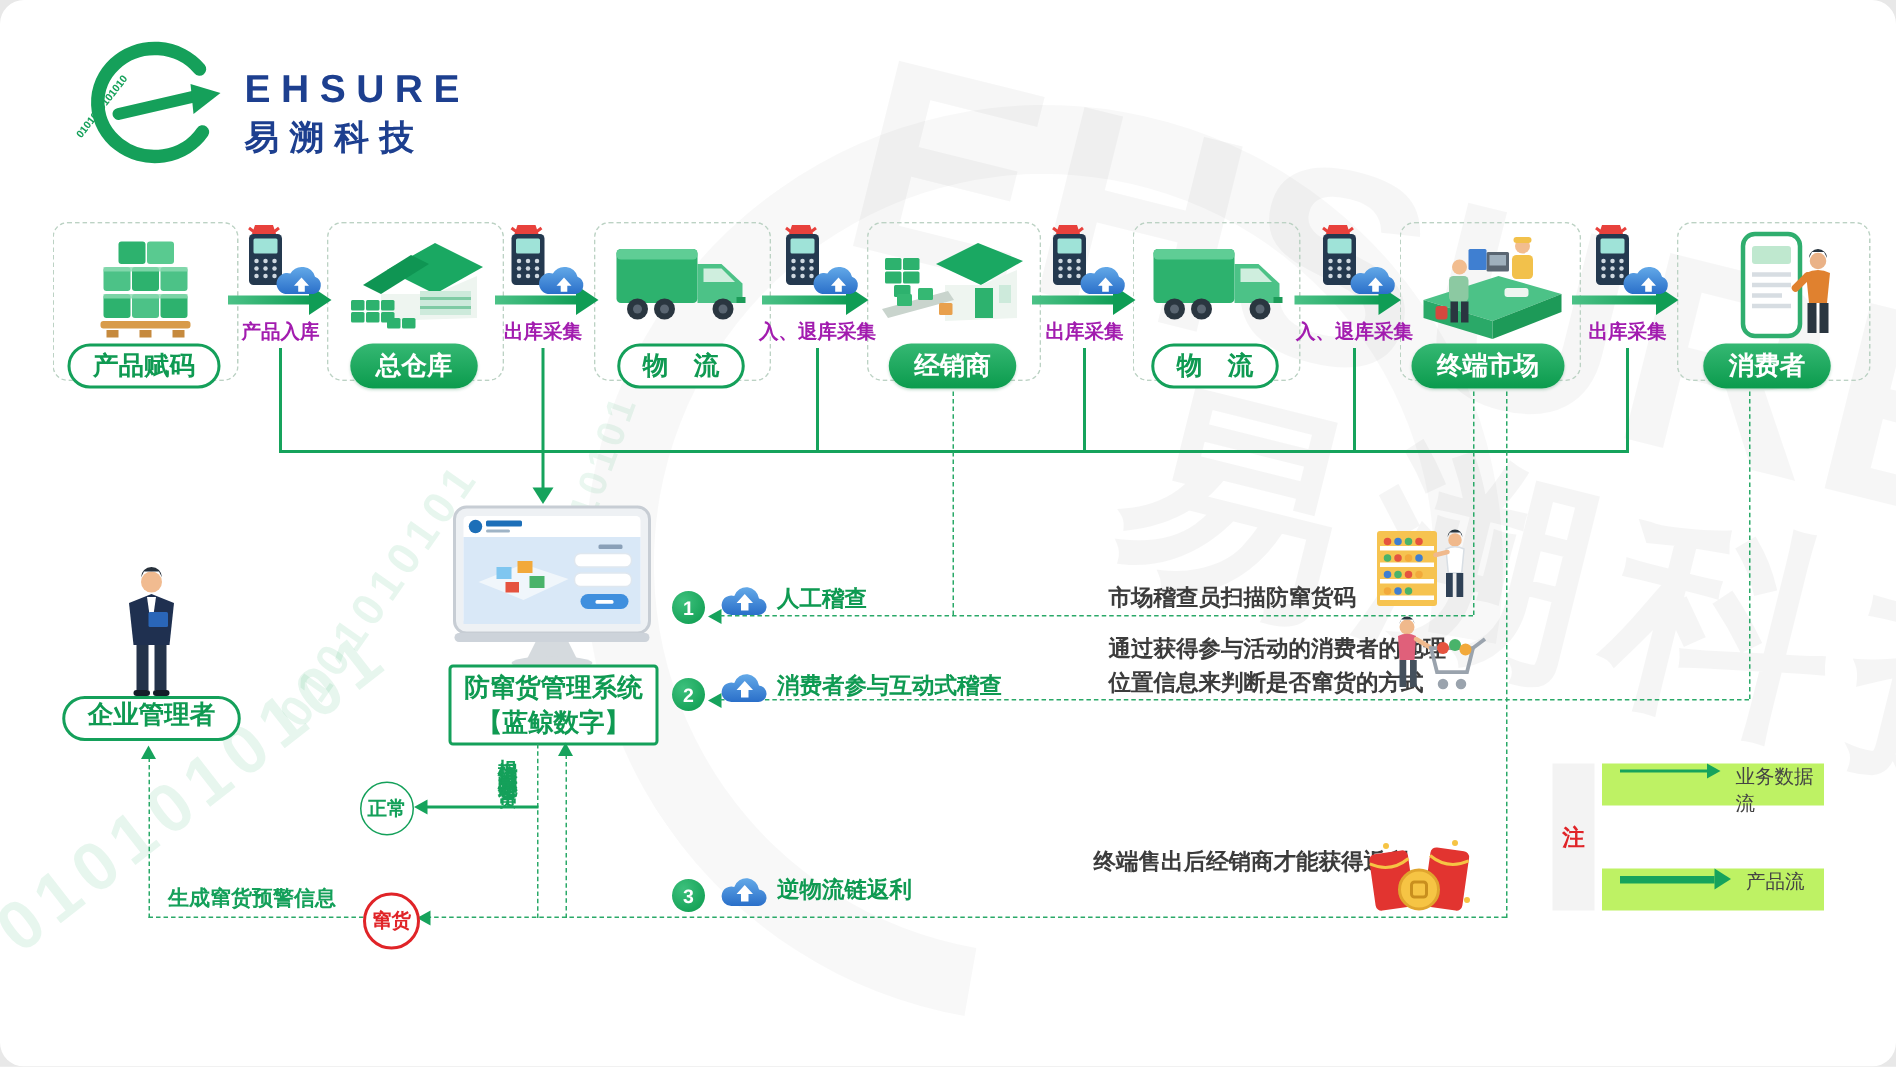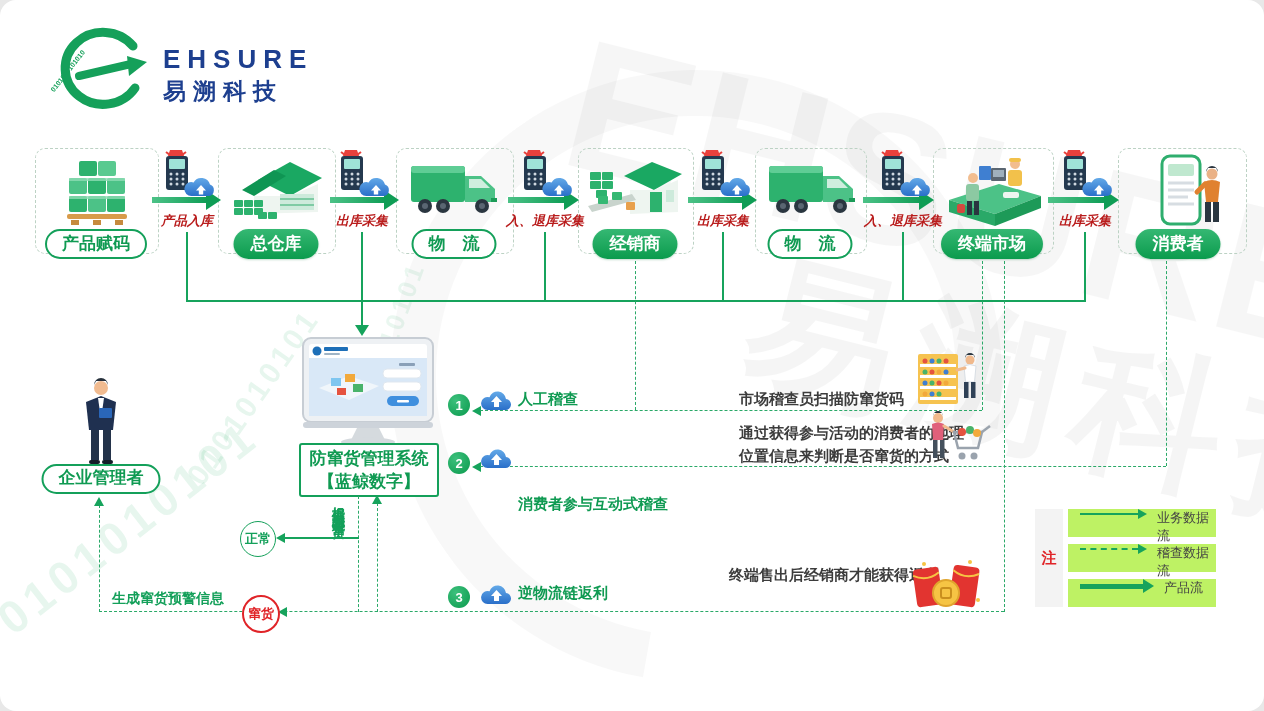--- a/index.html
+++ b/index.html
@@ -14,21 +14,21 @@
   .nbox{position:absolute;border:1px dashed #bcd2c4;border-radius:10px;height:104px;top:148px;}
   
   .pill{position:absolute;top:229px;transform:translateX(-50%);white-space:nowrap;
         font-size:17px;font-weight:bold;padding:4px 17px;border-radius:18px;line-height:22px;}
   .pill-fill{background:linear-gradient(180deg,#35b873,#0b9b4d);color:#fff;box-shadow:0 1px 2px rgba(10,120,60,.25);}
   .pill-line{background:#fff;border:2px solid #14a05a;color:#0f9a52;padding:2px 15px;}
   
   .fline{position:absolute;height:6px;background:linear-gradient(90deg,#4cc287,#0f9d55);top:197px;}
   .fhead{position:absolute;width:0;height:0;border-top:10px solid transparent;border-bottom:10px solid transparent;
          border-left:15px solid #0f9d55;top:190px;}
-  .linklab{position:absolute;top:212px;transform:translateX(-50%);font-size:13px;font-weight:bold;color:#b91c1c;white-space:nowrap;font-style:italic;}
+  .linklab{position:absolute;top:212px;transform:translateX(-50%);font-size:13px;font-weight:bold;color:#a21caf;white-space:nowrap;}
   
   .vline{position:absolute;width:0;border-left:2px solid #16a35c;}
   .hline{position:absolute;height:0;border-top:2px solid #16a35c;}
   
   .dotv{position:absolute;width:0;border-left:1px dashed #2aa968;}
   .doth{position:absolute;height:0;border-top:1px dashed #2aa968;}
   
   .tri-left{position:absolute;width:0;height:0;border-top:5px solid transparent;border-bottom:5px solid transparent;border-right:9px solid #16a35c;}
   .tri-up{position:absolute;width:0;height:0;border-left:5px solid transparent;border-right:5px solid transparent;border-bottom:9px solid #16a35c;}
   .tri-down{position:absolute;width:0;height:0;border-left:7px solid transparent;border-right:7px solid transparent;border-top:11px solid #16a35c;}
@@ -469,21 +469,21 @@
       <rect x="55" y="32" width="4.5" height="16" fill="#2f4156"></rect>
   </svg>
 
   <div class="numc" style="left:448px;top:452px;">2</div>
   <div class="tri-left" style="left:472px;top:462px;"></div>
   <div class="doth" style="left:480px;top:466px;width:686px;"></div>
   <svg class="abs" style="left:480px;top:446px;" width="32" height="24" viewBox="0 0 32 24">
     <path d="M8 22 a6.5 6.5 0 1 1 1.5-12.7 A8.5 8.5 0 0 1 26 11 A5.5 5.5 0 0 1 25 22 Z" fill="url(#cg)"></path>
     <polygon points="16.5,8 22,14 19,14 19,19 14,19 14,14 11,14" fill="#fff"></polygon>
   </svg>
-  <div class="insp-title" style="left:518px;top:448px;margin-top:47px;">消费者参与互动式稽查</div>
+  <div class="insp-title" style="left:518px;top:448px;">消费者参与互动式稽查</div>
   <div class="desc" style="left:739px;top:422px;">通过获得参与活动的消费者的地理</div>
   <div class="desc" style="left:739px;top:445px;">位置信息来判断是否窜货的方式</div>
   <svg class="abs" style="left:922px;top:410px;" width="72" height="56" viewBox="0 0 72 56">
     <circle cx="16" cy="8" r="5" fill="#f0b98c"></circle>
       <path d="M11 6 a5 5 0 0 1 10 0 l-1-3 h-8 z" fill="#2a3640"></path>
     <path d="M10 14 q6-3 12 0 l-1 16 h-10 z" fill="#e0607a"></path>
     <rect x="11" y="30" width="4.5" height="18" fill="#44505c"></rect>
       <rect x="18" y="30" width="4.5" height="18" fill="#44505c"></rect>
     <path d="M22 16 l10 6" stroke="#f0b98c" stroke-width="3" stroke-linecap="round"></path>
     <path d="M32 22 l28 0 l-4 16 l-20 0 z" fill="none" stroke="#9aa3ad" stroke-width="2.5"></path>
@@ -521,27 +521,20 @@
   <div class="lg-cell" style="left:1035px;top:509px;width:28px;height:98px;display:flex;align-items:center;justify-content:center;">
     <span style="color:#e02428;font-weight:bold;font-size:15px;">注</span>
   </div>
   <div class="lg-row" style="left:1068px;top:509px;width:148px;height:28px;">
     <span class="lgarrow">
         <span class="lga-line"></span>
         <span class="lga-head"></span>
       </span>
     <span class="lg-label">业务数据流</span>
   </div>
-  <div class="lg-row" style="left:1068px;top:544px;width:148px;height:28px;">
-    <span class="lgarrow">
-        <span class="lga-dash"></span>
-        <span class="lga-head"></span>
-      </span>
-    <span class="lg-label">稽查数据流</span>
-  </div>
   <div class="lg-row" style="left:1068px;top:579px;width:148px;height:28px;">
     <span class="lgarrow">
         <span class="lga-thick"></span>
         <span class="lga-headbig"></span>
       </span>
     <span class="lg-label">产品流</span>
   </div>
 
 </div>
 

